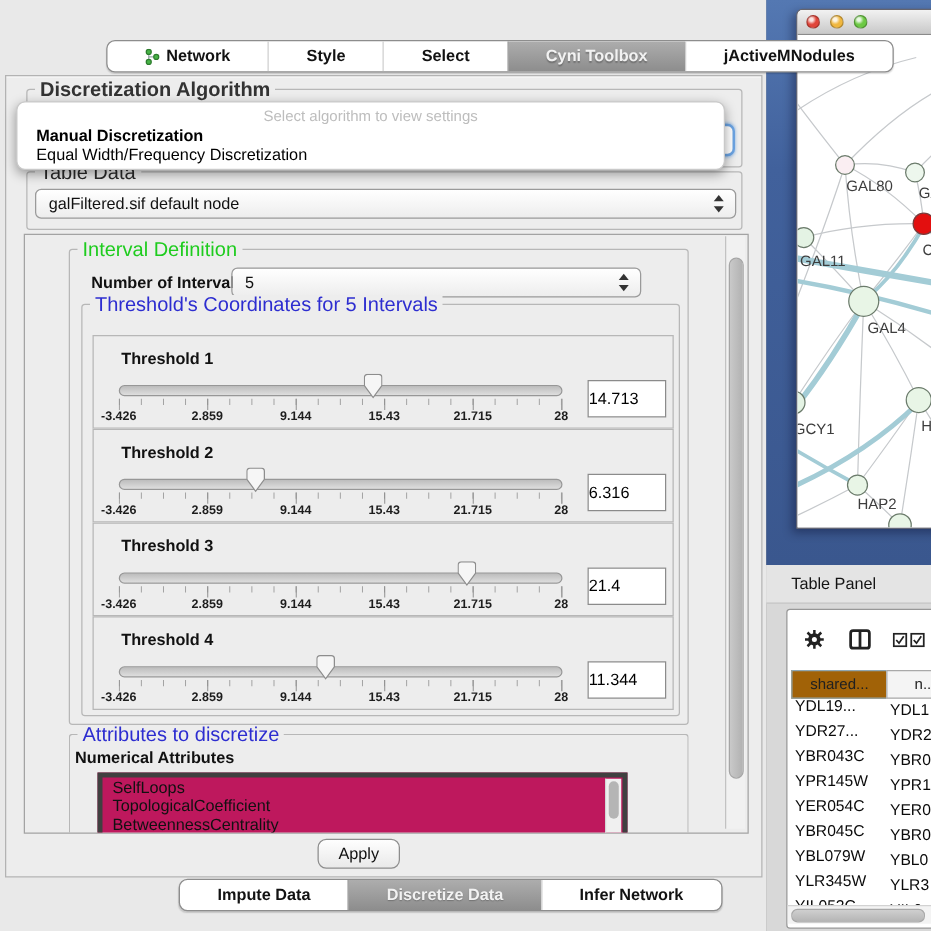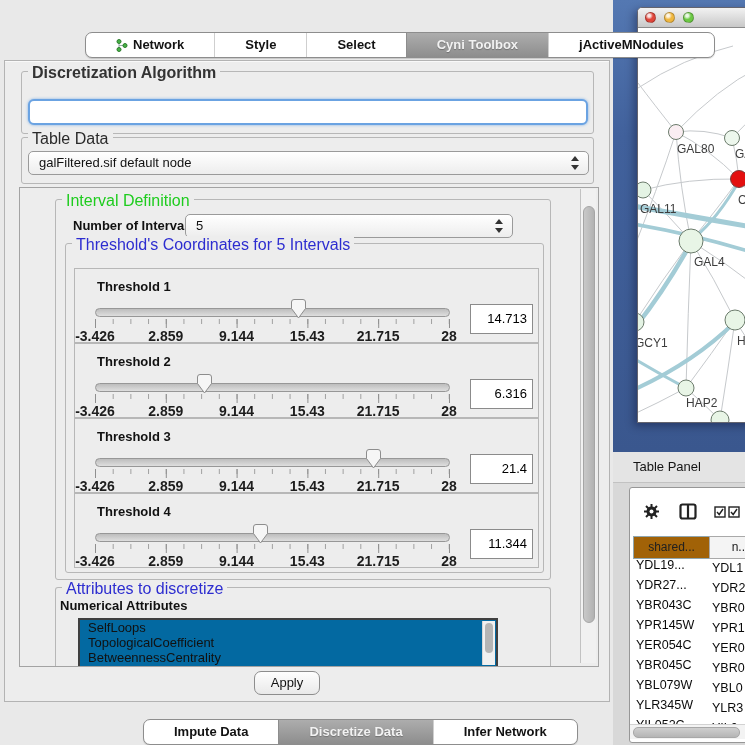--- a/index.html
+++ b/index.html
@@ -10,21 +10,21 @@
   .cp-title{position:relative;height:22px;background:linear-gradient(#f7f7f7,#dadada);border-bottom:1px solid #a6a6a6}
   .cp-title .t{position:absolute;left:9px;top:3px;font-size:13px;color:#1c1c1c}
   .winbtn{position:absolute;top:5px;width:10px;height:10px;border:2px solid #1b1b1b;box-sizing:border-box}
   .winbtn.sq{right:28px}
   .winx{position:absolute;right:9px;top:2px;font-size:13px;font-weight:700;color:#111}
   .segbar{position:absolute;display:flex;background:#fff;border:1px solid #8d8d8d;border-radius:7px;overflow:hidden;z-index:6;box-shadow:0 1px 1px rgba(0,0,0,.15)}
   .segbar .seg{display:flex;align-items:center;gap:5px;padding:0 30px;line-height:22px;font-size:13px;font-weight:700;color:#121212;border-left:1px solid #cfcfcf;white-space:nowrap}
   .segbar .seg:first-child{border-left:none}
   .segbar .seg.sel{background:linear-gradient(#adadad,#8d8d8d);color:#f2f2f2;border-left-color:#8d8d8d;text-shadow:0 1px 1px rgba(0,0,0,.25)}
   .tabbar{left:85px;top:32px;height:24px}
-  .btabs{left:143px;top:719px;height:24px}
+  .btabs{left:143px;top:703px;height:24px}
   .mp{position:absolute;left:4px;top:60px;width:604px;height:640px;background:#ededed;border:1px solid #b3b3b3;box-shadow:inset 0 1px 0 #f9f9f9}
   .group{position:absolute;border:1px solid #b7b7b7;border-radius:3px}
   .gtitle{position:absolute;top:-8px;left:6px;background:#ededed;padding:0 4px;font-size:16px;color:#2a2a2a}
   .gtitle.bold{font-weight:700;color:#333}
   .gtitle.green{color:#1ecc1e}
   .gtitle.blue{color:#2d2dd0}
   
   .combo{position:absolute;background:linear-gradient(#ffffff,#ededed);border:1px solid #9a9a9a;border-radius:5px;font-size:13px;color:#111}
   .combo .val{position:absolute;left:10px;top:3px;white-space:nowrap}
   .stepper{position:absolute;right:8px;top:50%;transform:translateY(-50%);width:9px;height:14px}
@@ -44,24 +44,24 @@
   .vsb .thumb{position:absolute;left:2px;top:17px;width:10px;height:415px;background:linear-gradient(90deg,#c9c9c9,#b2b2b2);border:1px solid #a5a5a5;border-radius:6px}
   
   .tpanel{position:absolute;left:8px;width:463px;height:73px;border:1px solid #b7b7b7;background:#ededed}
   .tpanel .tl{position:absolute;left:22px;top:10px;font-size:13px;font-weight:700;color:#111}
   .track{position:absolute;left:20px;top:39px;width:353px;height:7px;border:1px solid #979797;border-radius:5px;background:linear-gradient(#bdbdbd,#dedede)}
   .handle{position:absolute;top:30px;width:15px;height:20px}
   .ticks{position:absolute;left:20px;top:50px;width:354px;height:9px;border-right:1px solid #8f8f8f;
     background-image:linear-gradient(90deg,#8f8f8f 1px,transparent 1px),linear-gradient(90deg,#9f9f9f 1px,transparent 1px);
     background-size:20% 9px,5% 5px;background-repeat:repeat-x}
   .axis{position:absolute;left:20px;top:59px;width:354px;height:12px}
-  .axis span{position:absolute;transform:translateX(-50%);font-size:14px;font-weight:700;color:#1d1d1d;white-space:nowrap}
-  .vbox{position:absolute;left:395px;top:35px;width:56px;height:28px;background:#fff;border:1px solid #8b8b8b;font-size:13px;color:#000;text-align:right;line-height:28px;padding-right:5px}
-  
-  .listbox{position:absolute;background:#0369a1;border:2px solid #404040;overflow:hidden}
+  .axis span{position:absolute;transform:translateX(-50%);font-size:10px;font-weight:700;color:#1d1d1d;white-space:nowrap}
+  .vbox{position:absolute;left:395px;top:35px;width:56px;height:28px;background:#fff;border:1px solid #8b8b8b;font-size:13px;color:#000;line-height:28px;padding-right:5px}
+  
+  .listbox{position:absolute;background:#be185d;border:4px solid #404040;overflow:hidden}
   .listbox .li{font-size:13px;color:#111;padding-left:8px;line-height:15px;white-space:nowrap}
   .lsb{position:absolute;right:1px;top:1px;width:12px;bottom:1px;background:#f0f0f0;border-left:1px solid #d5d5d5}
   .lsb .thumb{position:absolute;left:1.5px;top:2px;width:8px;height:30px;background:#b5b5b5;border-radius:4px}
   .btn{position:absolute;background:linear-gradient(#fefefe,#e9e9e9);border:1px solid #8d8d8d;border-radius:7px;font-size:13px;color:#111;text-align:center}
   
   .desktop{position:absolute;left:613px;top:0;width:132px;height:452px;background:linear-gradient(180deg,#5478b2 0%,#41619c 30%,#3a578e 100%)}
   .nw{position:absolute;left:637px;top:7px;width:120px;height:414px;border:1px solid #64646e;border-radius:5px 0 0 0;overflow:hidden;box-shadow:-3px 3px 8px rgba(0,0,30,.35);background:#fff}
   .nw-title{position:relative;height:19px;background:linear-gradient(#f2f2f2,#c8c8c8);border-bottom:1px solid #8a8a8a}
   .light{position:absolute;top:4px;width:11px;height:11px;border-radius:50%;box-sizing:border-box;border:1px solid rgba(0,0,0,.25)}
   .lr{left:7px;background:radial-gradient(circle at 35% 30%,rgba(255,255,255,.85) 0 15%,rgba(255,255,255,0) 45%),#e0453a}
@@ -249,20 +249,25 @@
           <span>Impute Data</span>
         </span>
       <span class="seg sel">
           <span>Discretize Data</span>
         </span>
       <span class="seg">
           <span>Infer Network</span>
         </span>
     </div>
 
+    <div class="popup">
+      <div class="hint">Select algorithm to view settings</div>
+      <div class="it b">Manual Discretization</div>
+      <div class="it r">Equal Width/Frequency Discretization</div>
+    </div>
   </section>
 
   <div class="desktop"></div>
 
   <section class="nw">
     <div class="nw-title">
       <span class="light lr"></span>
       <span class="light ly"></span>
       <span class="light lg"></span>
     </div>

